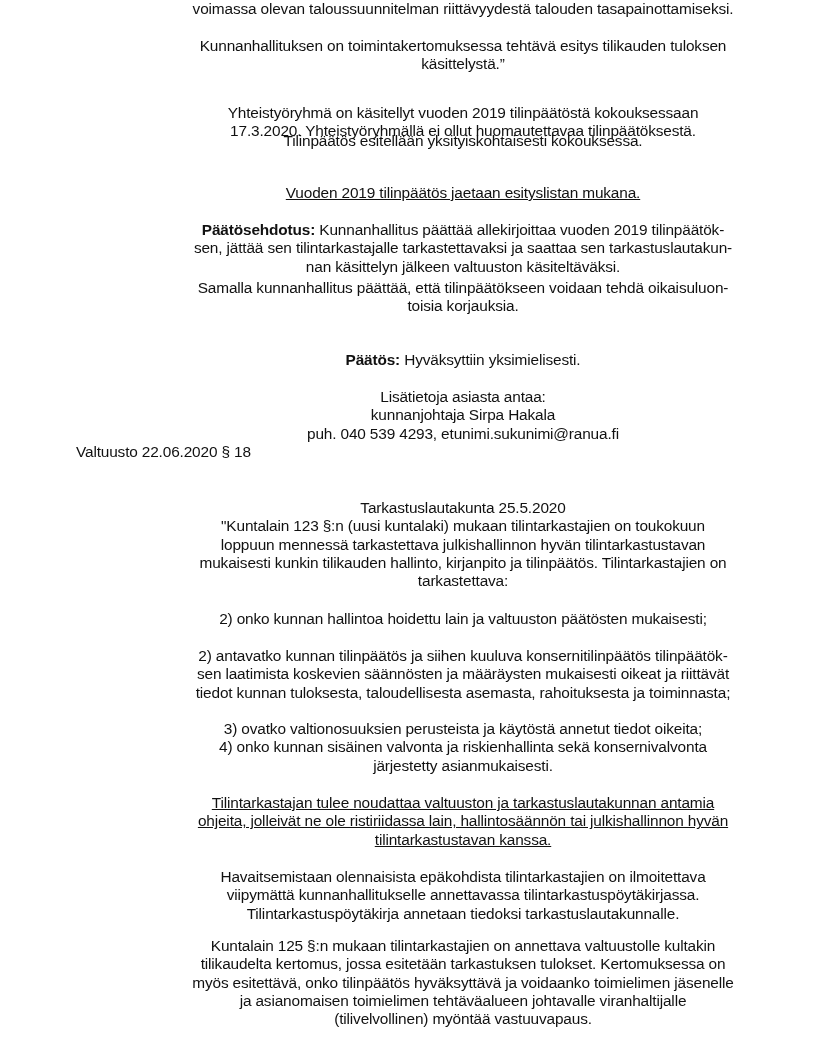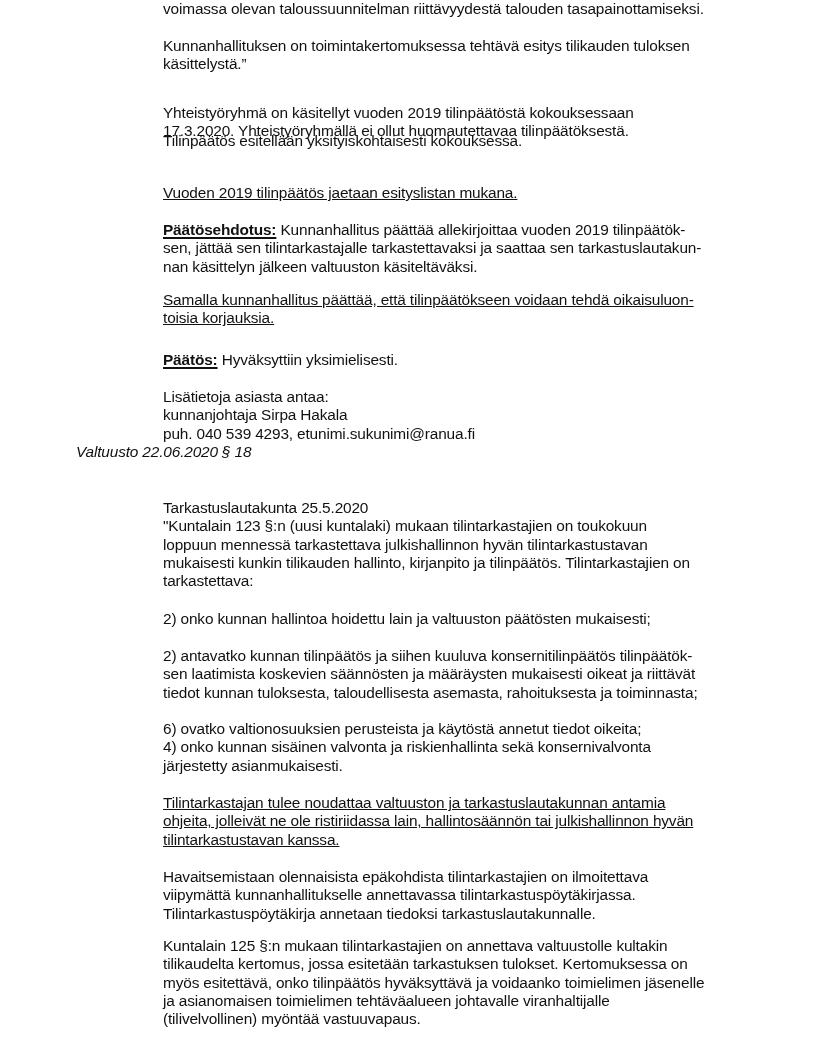--- a/index.html
+++ b/index.html
@@ -2,23 +2,23 @@
 <html><head>
   <meta charset="utf-8">
   <style>
     html, body { margin: 0; padding: 0; background: #ffffff; }
     body {
       width: 816px; height: 1056px; position: relative; overflow: hidden;
       font-family: "Liberation Sans", sans-serif;
       font-size: 15.4px; color: #111111;
       letter-spacing: -0.15px;
     }
-    .blk { position: absolute; left: 163px; width: 600px; line-height: 18.3px; }
+    .blk { position: absolute; left: 163px; width: 600px; line-height: 18.3px; text-align: center; }
     .blk p { margin: 0; white-space: pre-line; }
-    .lbl { font-weight: bold; text-decoration: underline; text-decoration-thickness: 2px; text-underline-offset: 2px; }
+    .lbl { font-weight: bold; text-decoration-thickness: 2px; text-underline-offset: 2px; }
     .sec { position: absolute; left: 76px; line-height: 18.3px; }
   </style>
 </head>
 <body>
 
 <div class="blk" style="top:0px;">
     <p>voimassa olevan taloussuunnitelman riittävyydestä talouden tasapainottamiseksi.</p>
   </div>
 <div class="blk" style="top:37px;">
     <p>Kunnanhallituksen on toimintakertomuksessa tehtävä esitys tilikauden tuloksen
@@ -32,52 +32,52 @@
     <p>Tilinpäätös esitellään yksityiskohtaisesti kokouksessa.</p>
   </div>
 <div class="blk" style="top:184px;text-decoration:underline;">
     <p>Vuoden 2019 tilinpäätös jaetaan esityslistan mukana.</p>
   </div>
 <div class="blk" style="top:221px;">
   <p><span class="lbl">Päätösehdotus:</span><span> Kunnanhallitus päättää allekirjoittaa vuoden 2019 tilinpäätök-
 sen, jättää sen tilintarkastajalle tarkastettavaksi ja saattaa sen tarkastuslautakun-
 nan käsittelyn jälkeen valtuuston käsiteltäväksi.</span></p>
 </div>
-<div class="blk" style="top:291px;text-decoration:underline;">
+<div class="blk" style="top:279px;">
     <p>Samalla kunnanhallitus päättää, että tilinpäätökseen voidaan tehdä oikaisuluon-
 toisia korjauksia.</p>
   </div>
 <div class="blk" style="top:351px;">
   <p><span class="lbl">Päätös:</span><span> Hyväksyttiin yksimielisesti.</span></p>
 </div>
 <div class="blk" style="top:388px;">
     <p>Lisätietoja asiasta antaa:
 kunnanjohtaja Sirpa Hakala
 puh. 040 539 4293, etunimi.sukunimi@ranua.fi</p>
   </div>
 
-<div class="sec" style="top:443px;font-style:italic;">Valtuusto 22.06.2020 § 18</div>
+<div class="sec" style="top:443px;">Valtuusto 22.06.2020 § 18</div>
 
 <div class="blk" style="top:499px;">
     <p>Tarkastuslautakunta 25.5.2020
 "Kuntalain 123 §:n (uusi kuntalaki) mukaan tilintarkastajien on toukokuun
 loppuun mennessä tarkastettava julkishallinnon hyvän tilintarkastustavan
 mukaisesti kunkin tilikauden hallinto, kirjanpito ja tilinpäätös. Tilintarkastajien on
 tarkastettava:</p>
   </div>
 <div class="blk" style="top:610px;">
     <p>2) onko kunnan hallintoa hoidettu lain ja valtuuston päätösten mukaisesti;</p>
   </div>
 <div class="blk" style="top:647px;">
     <p>2) antavatko kunnan tilinpäätös ja siihen kuuluva konsernitilinpäätös tilinpäätök-
 sen laatimista koskevien säännösten ja määräysten mukaisesti oikeat ja riittävät
 tiedot kunnan tuloksesta, taloudellisesta asemasta, rahoituksesta ja toiminnasta;</p>
   </div>
 <div class="blk" style="top:720px;">
-    <p>6) ovatko valtionosuuksien perusteista ja käytöstä annetut tiedot oikeita;
+    <p>3) ovatko valtionosuuksien perusteista ja käytöstä annetut tiedot oikeita;
 4) onko kunnan sisäinen valvonta ja riskienhallinta sekä konsernivalvonta
 järjestetty asianmukaisesti.</p>
   </div>
 <div class="blk" style="top:794px;text-decoration:underline;">
     <p>Tilintarkastajan tulee noudattaa valtuuston ja tarkastuslautakunnan antamia
 ohjeita, jolleivät ne ole ristiriidassa lain, hallintosäännön tai julkishallinnon hyvän
 tilintarkastustavan kanssa.</p>
   </div>
 <div class="blk" style="top:868px;">
     <p>Havaitsemistaan olennaisista epäkohdista tilintarkastajien on ilmoitettava

